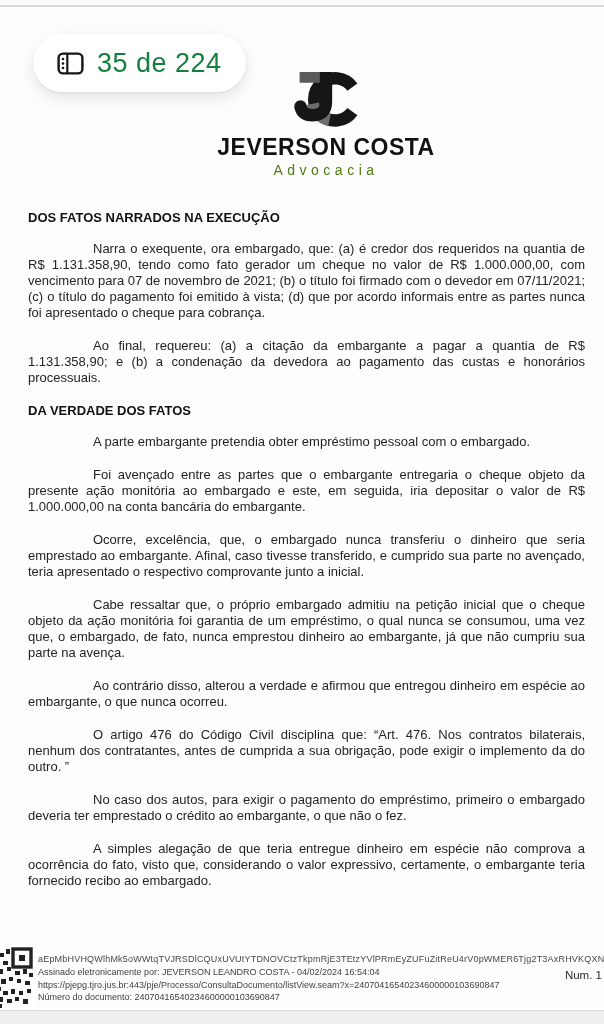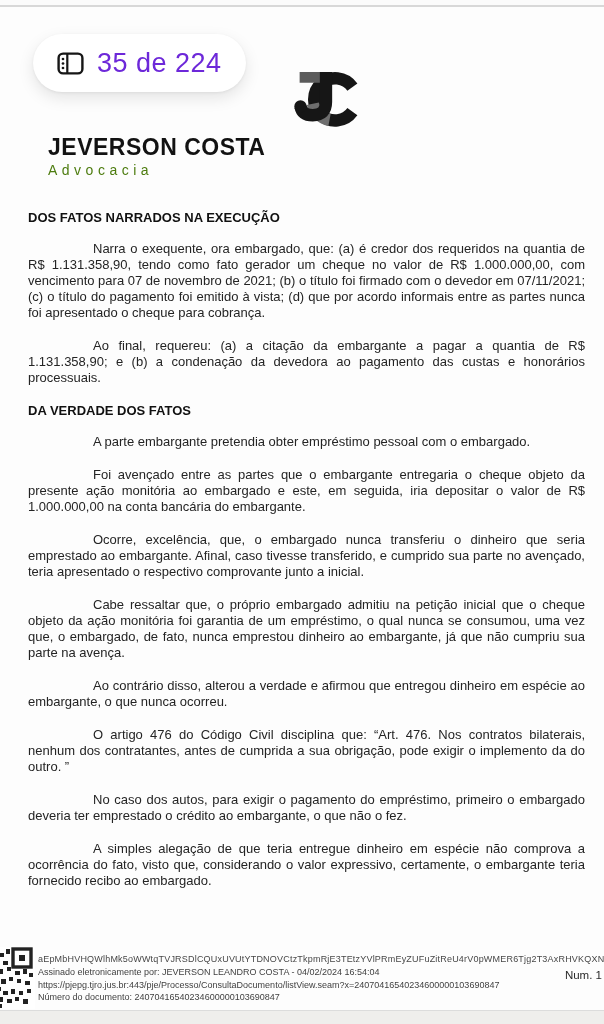--- a/index.html
+++ b/index.html
@@ -17,24 +17,24 @@
 
   
   .pill{
     position:absolute;top:27px;left:33px;height:58px;min-width:180px;
     background:#ffffff;border-radius:30px;
     box-shadow:0 6px 16px rgba(0,0,0,.10), 0 1px 3px rgba(0,0,0,.06);
     display:flex;align-items:center;justify-content:center;gap:13px;
     padding:0 24px;box-sizing:border-box;cursor:pointer;
   }
   .pill .pg-icon{flex:0 0 auto;display:block;}
-  .pill .pg-label{font-size:27px;font-weight:500;color:#6d28d9;letter-spacing:.5px;white-space:nowrap;}
+  .pill .pg-label{font-size:27px;font-weight:500;color:#15803d;letter-spacing:.5px;white-space:nowrap;}
 
   
-  .letterhead{position:absolute;top:58px;left:0;right:0;margin-left:48px;}
+  .letterhead{position:absolute;top:58px;left:0;right:0;text-align:center;margin-left:48px;}
   .monogram{display:block;margin:0 auto;}
   .firm-name{margin-top:2px;font-size:23px;font-weight:700;letter-spacing:.5px;color:#121212;transform:scaleY(1.04);}
   .firm-sub{margin-top:1px;font-size:14px;font-weight:400;letter-spacing:4.5px;color:#4d7c0f;}
 
   
   .doc-body{position:absolute;top:203px;left:28px;right:19px;color:#242424;
     font-size:13px;line-height:16px;}
   .doc-body h2{font-size:13px;line-height:16px;font-weight:700;color:#111111;margin:0 0 15px 0;}
   .doc-body p{margin:0 0 17px 0;text-align:justify;text-indent:65px;}
 

